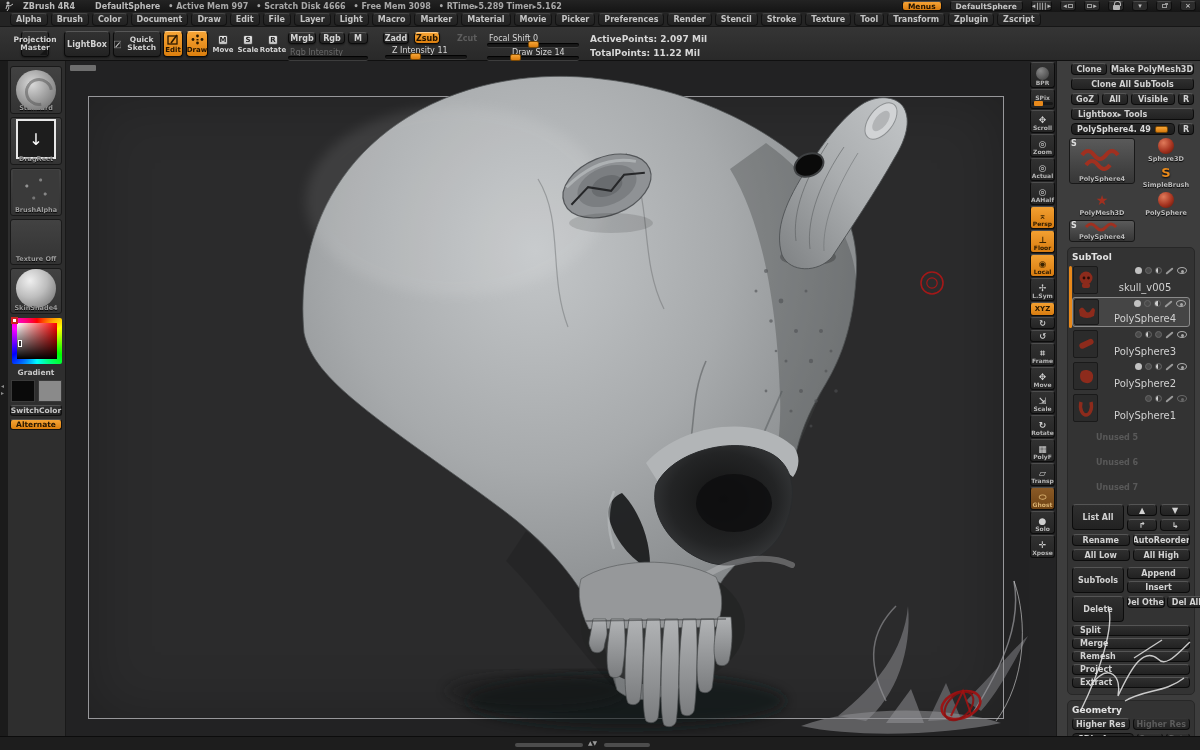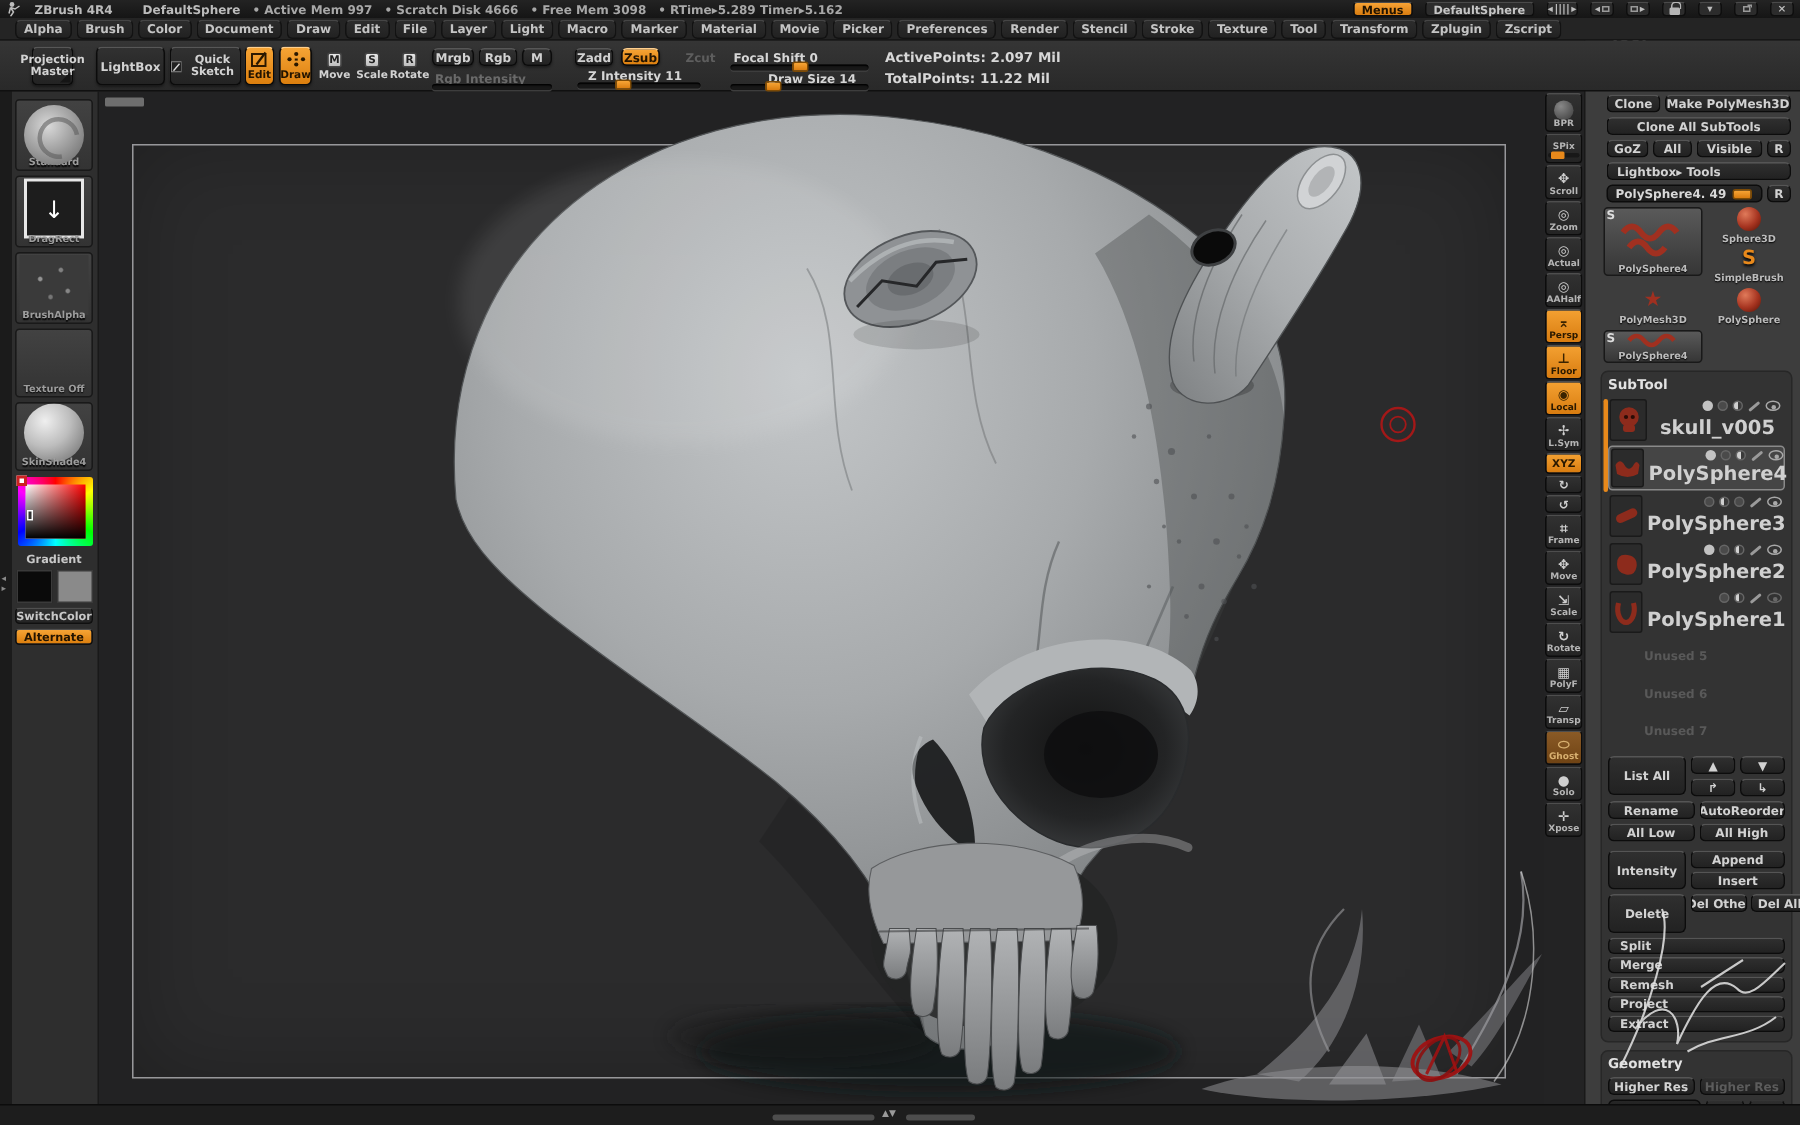--- a/index.html
+++ b/index.html
@@ -20,21 +20,21 @@
   
   #menubar{left:0;top:12px;width:1200px;height:15px;background:#242424;display:flex;align-items:center;gap:3px;padding:0 3px 0 10px;border-bottom:1px solid #161616;z-index:39}
   .mi{background:linear-gradient(#2c2c2c,#222);border:1px solid #121212;border-top-color:#454545;border-radius:4px;padding:1px 5px;font-size:8px;font-weight:bold;color:#c4c4c4;white-space:nowrap}
 
   
   #toolbar{left:0;top:27px;width:1200px;height:34px;background:linear-gradient(#353535,#292929);border-bottom:1px solid #101010;z-index:38}
   .zb{position:absolute;background:linear-gradient(#313131,#232323);border:1px solid #0b0b0b;border-top-color:#575757;border-radius:4px;color:#d2d2d2;font-weight:bold;box-shadow:0 1px 2px rgba(0,0,0,.45);display:flex;align-items:center;justify-content:center;text-align:center}
   .zb.org{background:linear-gradient(#f6a435,#dc7f0e);border-top-color:#ffcf8d;color:#231400}
   .zb.ghost{color:#5e5e5e;border-top-color:#3a3a3a}
   .fold:after{content:"";position:absolute;right:1px;bottom:1px;border-left:7px solid transparent;border-bottom:7px solid #151515}
-  .slab{position:absolute;font-size:8px;font-weight:bold;color:#d6d6d6;white-space:nowrap}
+  .slab{position:absolute;font-size:8px;font-weight:normal;color:#d6d6d6;white-space:nowrap}
   .slab.dim{color:#6a6a6a}
   .track{position:absolute;height:4px;background:#181818;border-radius:2px;box-shadow:inset 0 1px 1px #000,0 1px 0 #3d3d3d}
   .handle{position:absolute;top:-2px;width:11px;height:7px;background:linear-gradient(#f7a536,#d97c0f);border-radius:2px;border:1px solid #7c4a05}
   .badge{display:inline-flex;width:10px;height:10px;background:linear-gradient(#e8e8e8,#bdbdbd);color:#222;border:1px solid #444;border-radius:2px;font-size:7px;font-weight:bold;align-items:center;justify-content:center}
   .points{position:absolute;font-size:9px;font-weight:bold;color:#d8d8d8}
 
   
   #leftedge{left:0;top:27px;width:8px;height:723px;background:#1b1b1b;z-index:30}
   #leftbar{left:8px;top:61px;width:58px;height:675px;background:#2e2e2e;border-right:1px solid #191919;z-index:30}
   .lthumb{position:absolute;left:2px;width:52px;background:linear-gradient(#424242,#333);border:1px solid #191919;border-radius:3px;display:flex;flex-direction:column;align-items:center;justify-content:flex-end;overflow:hidden}
@@ -94,21 +94,21 @@
   .strow.sel{background:#454545;border:1px solid #8a8a8a}
   .strow .thm{width:25px;background:#2b2b2b;border:1px solid #1a1a1a;border-radius:2px;display:flex;align-items:center;justify-content:center}
   .strow .mid{flex:1;display:flex;flex-direction:column;justify-content:space-between;padding:1px 0}
   .icr{display:flex;align-items:center;gap:3px;justify-content:flex-end;padding-right:2px}
   .dot{width:7px;height:7px;border-radius:50%;background:#c2c2c2}
   .dot.dk{background:#4a4a4a;border:1px solid #666}
   .half{width:7px;height:7px;border-radius:50%;background:linear-gradient(90deg,#d0d0d0 50%,#3a3a3a 50%);border:1px solid #666}
   .pen{width:9px;height:2px;background:#9a9a9a;transform:rotate(-40deg);border-radius:1px}
   .eye{width:10px;height:7px;border:1px solid #a8a8a8;border-radius:50%;position:relative}
   .eye:after{content:"";position:absolute;left:3px;top:1.5px;width:3px;height:3px;border-radius:50%;background:#a8a8a8}
-  .stname{font-size:13px;font-weight:bold;color:#d0d0d0;text-align:center}
+  .stname{font-size:10px;font-weight:normal;color:#d0d0d0;text-align:center}
   .unused{height:25px;display:flex;align-items:center;padding-left:24px;font-size:8px;font-weight:bold;color:#595959}
   #stbar{position:absolute;left:1px;top:18px;width:3px;height:62px;background:#e8891b;border-radius:2px}
   .arrowgrid{flex:1;display:grid;grid-template-columns:1fr 1fr;gap:3px}
   .sig{pointer-events:none}
 </style>
 </head>
 <body>
 
 <div class="abs" id="titlebar">
   <svg width="11" height="10" viewBox="0 0 11 10">
@@ -685,21 +685,21 @@
     <div class="prow">
       <div class="pb">Rename</div>
       <div class="pb">AutoReorder</div>
     </div>
     <div class="prow">
       <div class="pb">All Low</div>
       <div class="pb">All High</div>
     </div>
 
     <div class="prow" style="margin-top:6px">
-      <div class="pb tall" style="flex:0 0 52px">Intensity</div>
+      <div class="pb tall" style="flex:0 0 52px">SubTools</div>
       <div style="flex:1;display:flex;flex-direction:column;gap:2px">
         <div class="pb">Append</div>
         <div class="pb">Insert</div>
       </div>
     </div>
     <div class="prow">
       <div class="pb tall" style="flex:0 0 52px">Delete</div>
       <div style="flex:1;display:flex;gap:2px">
         <div class="pb">Del Other</div>
         <div class="pb">Del All</div>

